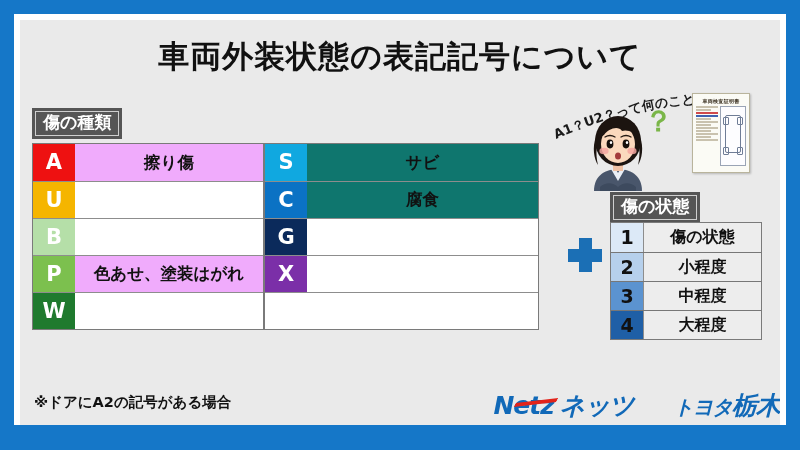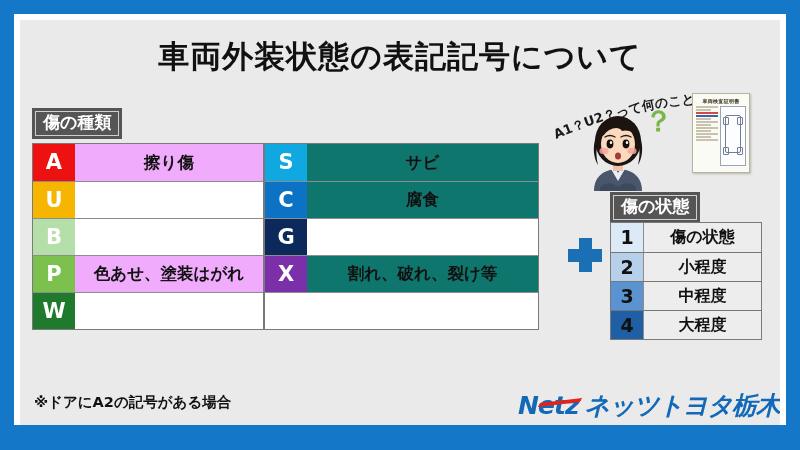--- a/index.html
+++ b/index.html
@@ -198,21 +198,21 @@
     width: 40px; height: 9px;
     background: #e2231a;
     transform: skewX(-28deg);
     clip-path: polygon(0 55%, 100% 0, 100% 45%, 0 100%);
   }
   #logo .jp {
     font-size: 25px; font-weight: bold; font-style: italic;
     color: #1169b8; line-height: 1; white-space: nowrap;
     letter-spacing: -1px;
   }
-  #logo .jp .sm { font-size: 25px; }
+  #logo .jp .sm { font-size: 20px; margin-left: 40px; }
 </style>
 </head>
 <body>
 
 <div id="slide">
   <div id="whitegap"></div>
   <div id="canvas">
 
     <div id="title">車両外装状態の表記記号について</div>
 
@@ -320,21 +320,20 @@
       </div>
       <div class="row">
         <div class="sym" style="background:#0B72C4">C</div>
         <div class="desc">腐食</div>
       </div>
       <div class="row">
         <div class="sym" style="background:#0B2A5B">G</div>
       </div>
       <div class="row">
         <div class="sym" style="background:#7B2FA8">X</div>
-        <div class="desc">割れ、破れ、裂け等</div>
       </div>
       <div class="row">
       </div>
     </div>
 
     <div id="plus">
       <div class="bar h"></div>
         <div class="bar v"></div>
     </div>
 

